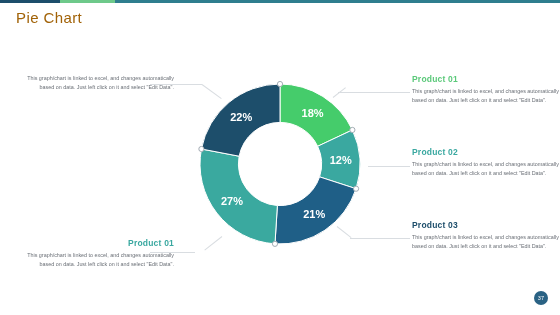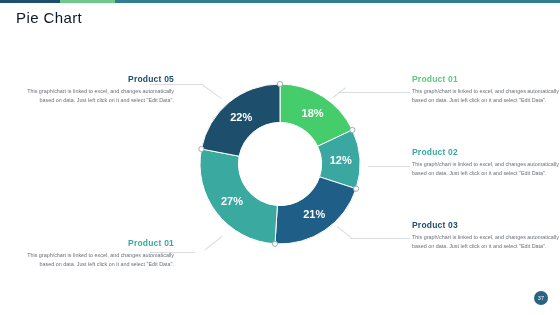--- a/index.html
+++ b/index.html
@@ -27,21 +27,21 @@
   #top-bar .seg-navy  { width: 60px;  background: #1d4e6b; }
   #top-bar .seg-green { width: 55px;  background: #6ec98a; }
   #top-bar .seg-teal  { width: 445px; background: #2f7e8e; }
 
   
   #page-title {
     position: absolute;
     left: 16px;
     top: 9px;
     font-size: 15px;
-    color: #0f172a;
+    color: #a16207;
     letter-spacing: 0.4px;
     font-weight: 400;
   }
 
   
   #chart-stage {
     position: absolute;
     left: 196px;
     top: 80px;
     width: 168px;
@@ -167,21 +167,20 @@
   <div class="c-title t-teal">Product 02</div>
   <div class="c-body">This graph/chart is linked to excel, and changes automatically based on data. Just left click on it and select "Edit Data".</div>
 </div>
 
 <div class="callout right" style="left:412px; top:220px;">
   <div class="c-title t-navy">Product 03</div>
   <div class="c-body">This graph/chart is linked to excel, and changes automatically based on data. Just left click on it and select "Edit Data".</div>
 </div>
 
 <div class="callout left" style="left:22px; top:74px;">
-  <div class="c-title t-navy">Product 05</div>
   <div class="c-body">This graph/chart is linked to excel, and changes automatically based on data. Just left click on it and select "Edit Data".</div>
 </div>
 
 <div class="callout left" style="left:22px; top:238px;">
   <div class="c-title t-teal">Product 01</div>
   <div class="c-body">This graph/chart is linked to excel, and changes automatically based on data. Just left click on it and select "Edit Data".</div>
 </div>
 
 <div id="page-badge">37</div>
 

